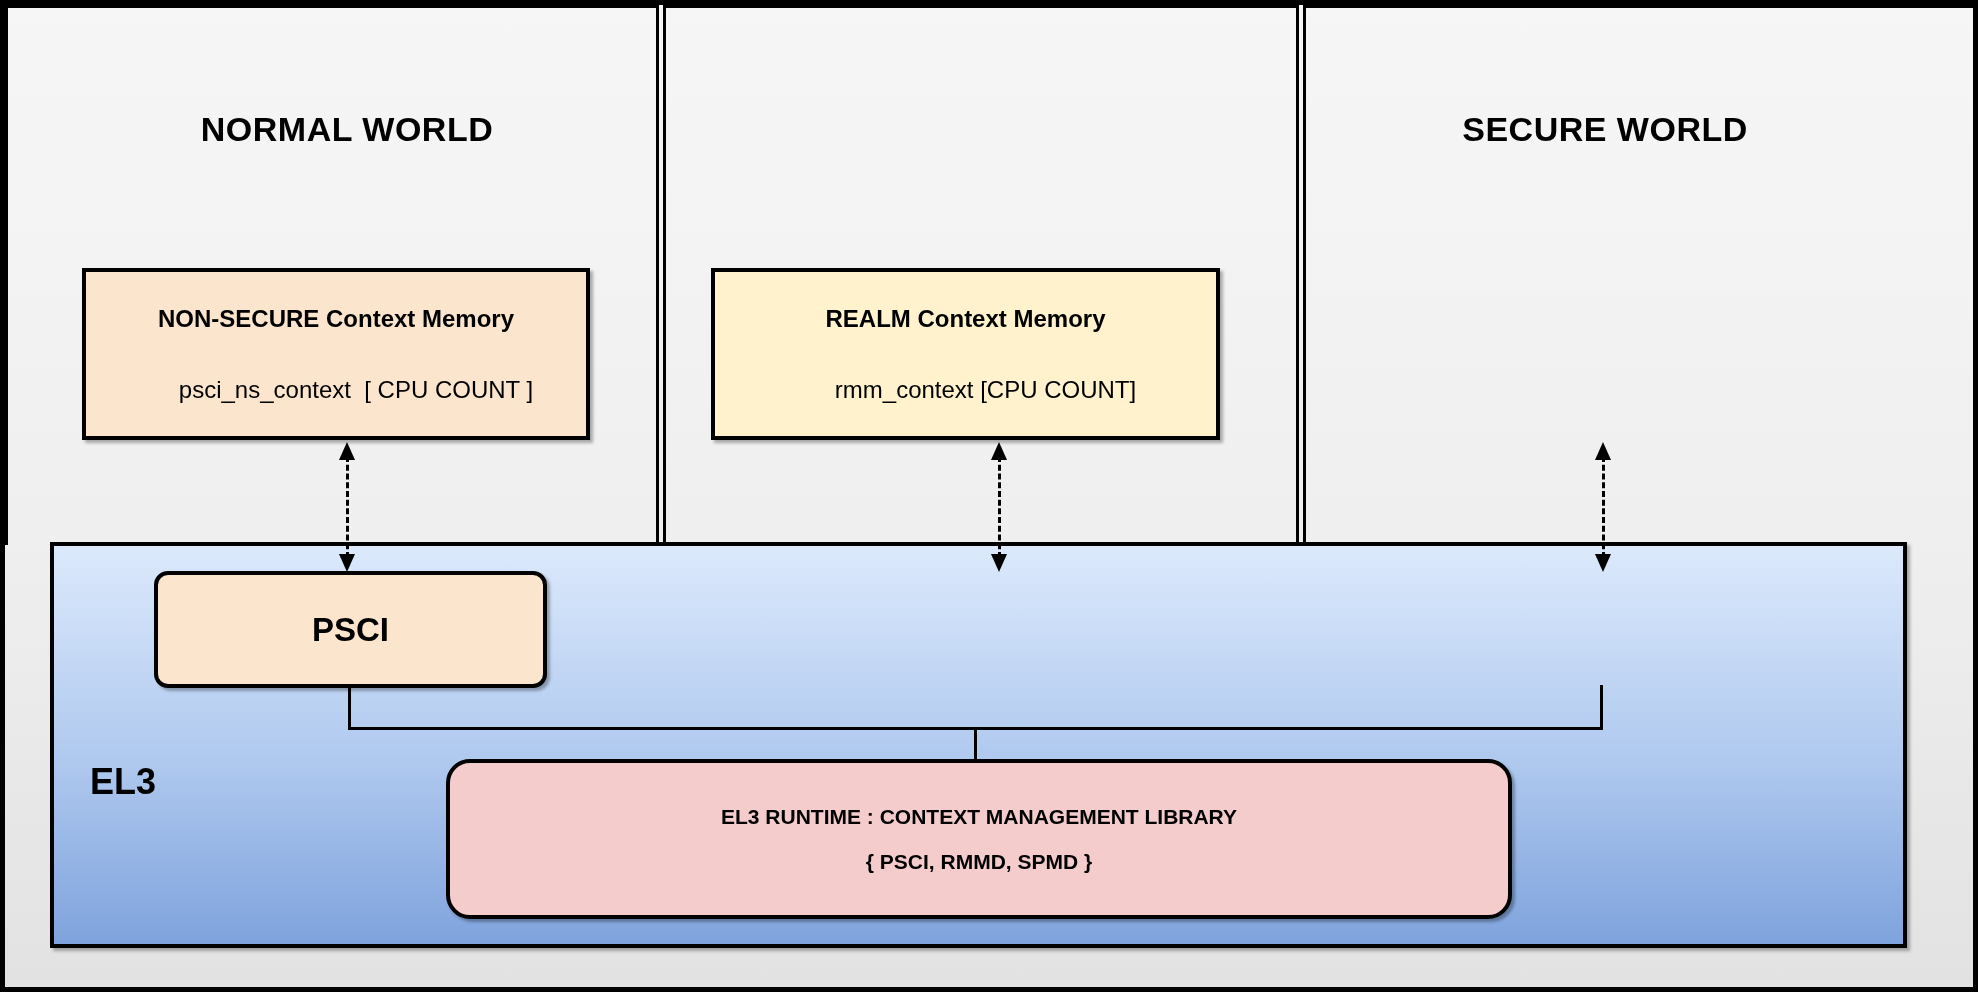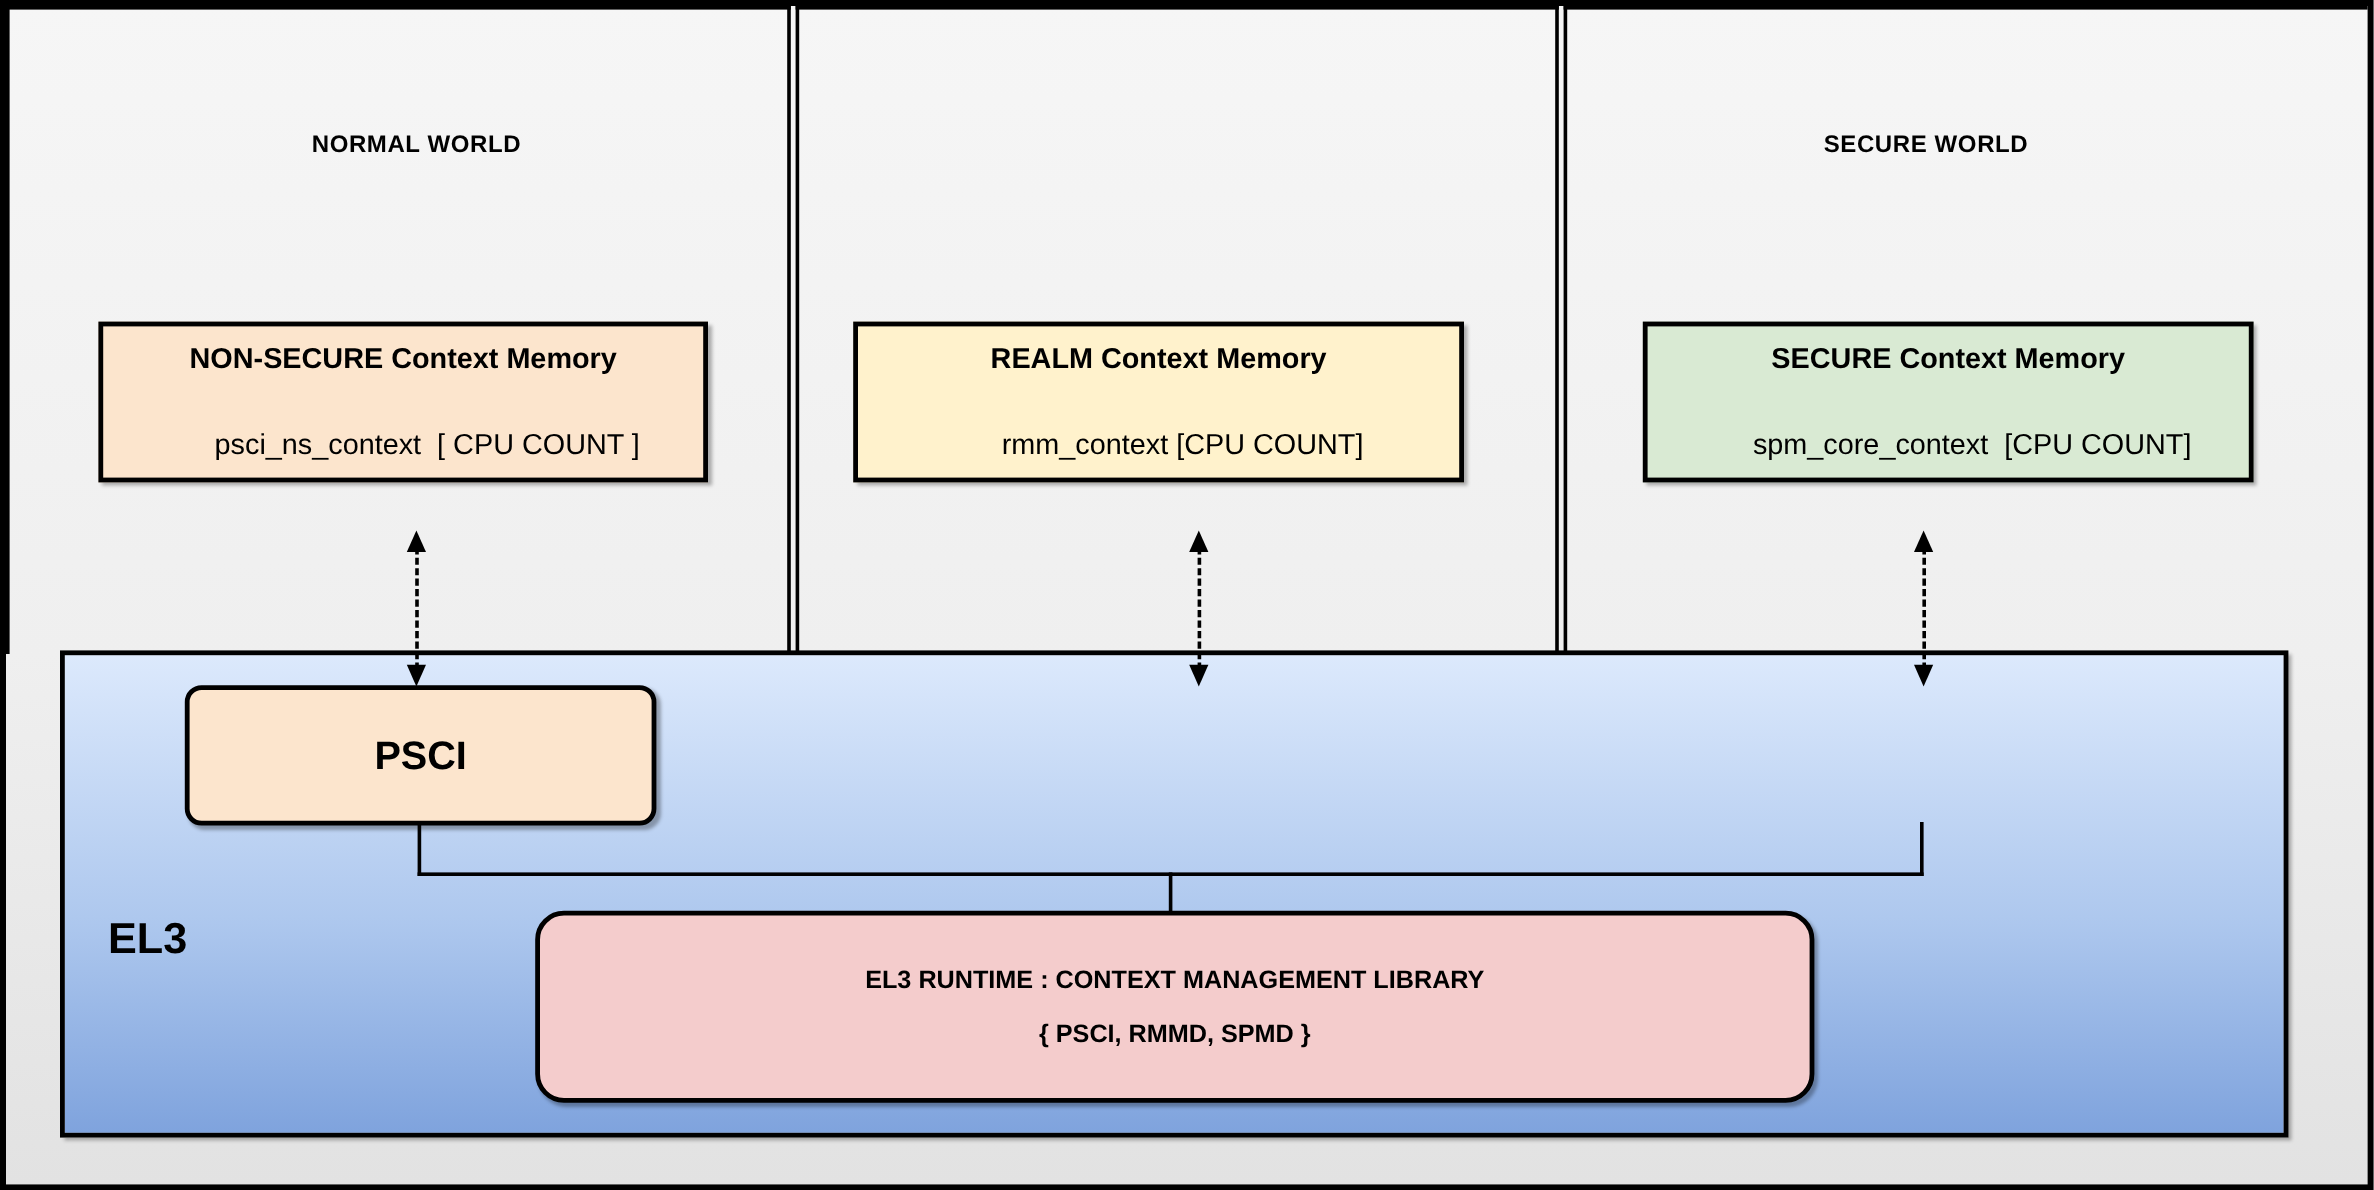--- a/index.html
+++ b/index.html
@@ -19,30 +19,30 @@
     border: 3px solid #000; border-bottom: none;
     background: transparent;
   }
   .panel-normal { left: 0;      width: 654px; }
   .panel-realm  { left: 658px;  width: 636px; }
   .panel-secure { left: 1298px; width: 680px; }
 
   .world-title {
     position: absolute; top: 105px; width: 520px;
     text-align: center;
-    font-size: 20px; font-weight: bold; color: #000;
+    font-size: 34px; font-weight: bold; color: #000;
     letter-spacing: 0.5px;
   }
   .wt-normal { left: 82px; }
   .wt-realm  { left: 734px; }
   .wt-secure { left: 1340px; }
 
   
   .ctx-box {
-    position: absolute; top: 263px; height: 134px;
+    position: absolute; top: 263px; height: 172px;
     border: 4px solid #000;
     box-shadow: 3px 3px 3px rgba(0,0,0,0.30);
     display: flex; flex-direction: column;
     justify-content: center; align-items: center;
     gap: 44px;
   }
   .ctx-normal { left: 77px;   width: 508px; background: #fce5cd; }
   .ctx-realm  { left: 706px;  width: 509px; background: #fff2cc; align-items: center; }
   .ctx-secure { left: 1364px; width: 509px; background: #d9ead3; }
   .ctx-title { font-size: 24px; font-weight: bold; white-space: pre; line-height: 27px; }
@@ -122,24 +122,20 @@
   <div class="world-title wt-secure">SECURE WORLD</div>
 
   <div class="ctx-box ctx-normal">
     <div class="ctx-title">NON-SECURE Context Memory</div>
     <div class="ctx-value">psci_ns_context  [ CPU COUNT ]</div>
   </div>
   <div class="ctx-box ctx-realm">
     <div class="ctx-title">REALM Context Memory</div>
     <div class="ctx-value">rmm_context [CPU COUNT]</div>
   </div>
-  <div class="ctx-box ctx-secure">
-    <div class="ctx-title">SECURE Context Memory</div>
-    <div class="ctx-value">spm_core_context  [CPU COUNT]</div>
-  </div>
 
   <div class="el3-box"></div>
   <div class="el3-label">EL3</div>
 
   <div class="conn conn-v-psci"></div>
   <div class="conn conn-v-spmd"></div>
   <div class="conn conn-bus"></div>
   <div class="conn conn-drop"></div>
 
   <div class="runtime-box">

